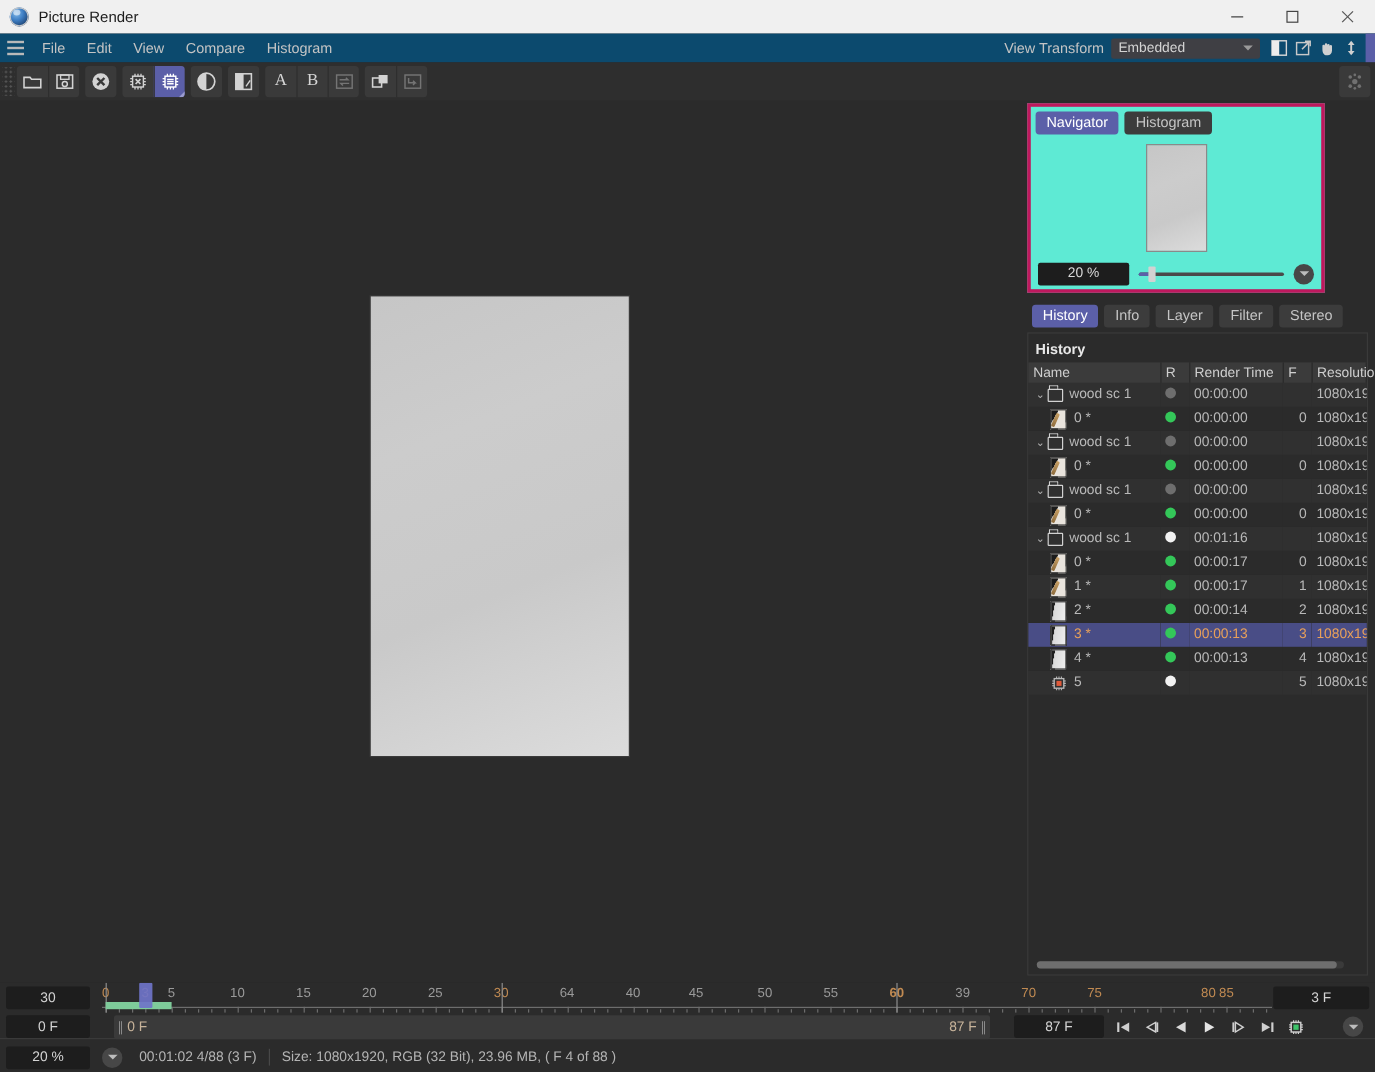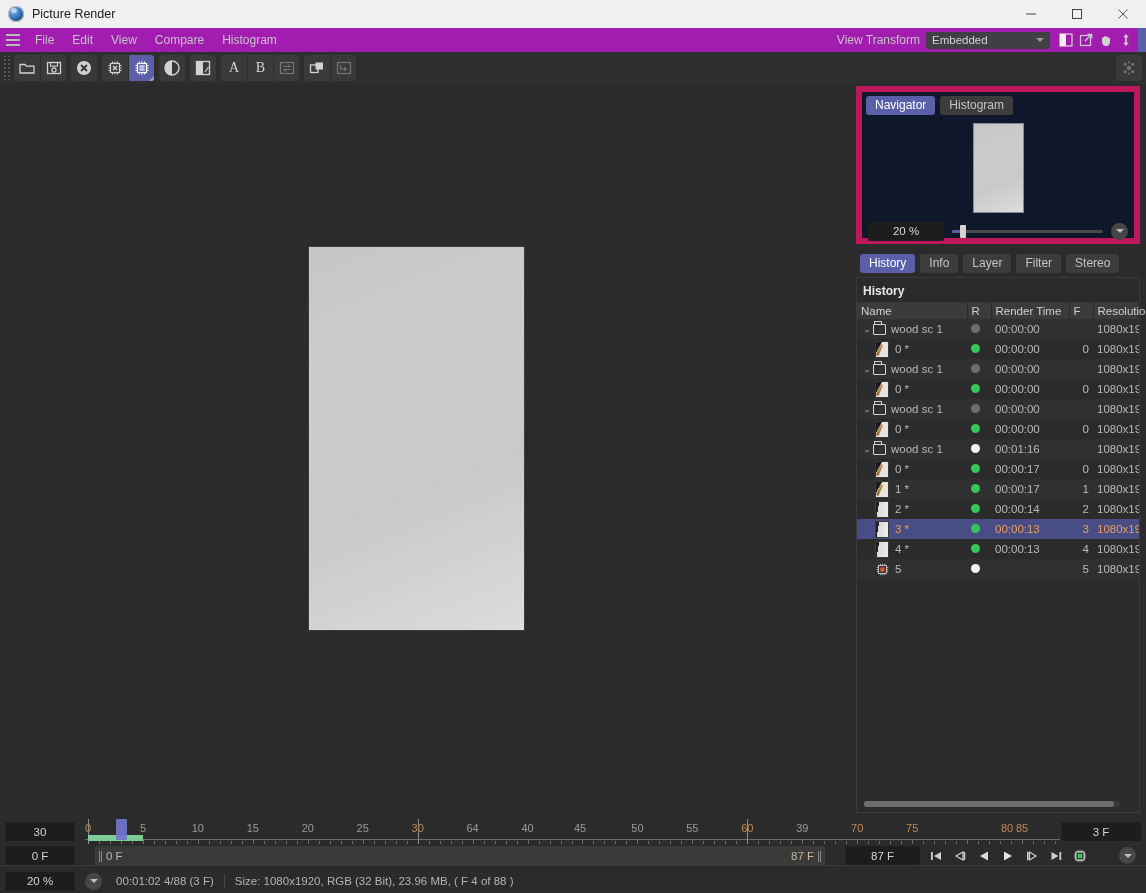--- a/index.html
+++ b/index.html
@@ -29,21 +29,21 @@
     border-radius:50%; background:rgba(255,255,255,.55);
   }
   .titlebar .ttl{ color:#1b1b1b; font-size:12.5px; }
   .wbtns{ position:absolute; right:0; top:0; height:28px; display:flex; }
   .wbtn{ width:46px; height:28px; display:flex; align-items:center; justify-content:center; }
   .wbtn svg{ display:block; }
 
   
   .menubar{
     position:absolute; left:0; top:28px; width:1146px; height:24px;
-    background:#a21caf; display:flex; align-items:center;
+    background:#0c4a6e; display:flex; align-items:center;
   }
   .hamb{ width:26px; height:24px; display:flex; flex-direction:column; justify-content:center; align-items:center; gap:3px; }
   .hamb i{ display:block; width:14px; height:2px; background:#b9b9b9; }
   .mitem{ padding:0 9px; height:24px; line-height:24px; color:#c4c4c4; font-size:12px; }
   .vt-wrap{ position:absolute; right:0; top:0; height:24px; display:flex; align-items:center; }
   .vt-label{ color:#c4c4c4; font-size:12px; margin-right:6px; }
   .vt-select{
     width:124px; height:17px; background:#3f3f44; border:none; border-radius:2px;
     display:flex; align-items:center; padding:0 6px; color:#d4d4d4; font-size:11.5px;
     position:relative;
@@ -78,21 +78,21 @@
     background:#2b2b2b;
   }
   .picture{
     position:absolute; left:309px; top:163px; width:215px; height:383px;
     background:linear-gradient(158deg,#c6c6c6 0%,#cccccc 30%,#c9c9c9 62%,#dcdcdc 100%);
     box-shadow:0 0 0 1px #3a3a3a;
   }
 
   
   .rpanel{ position:absolute; left:850px; top:84px; width:296px; height:735px; background:#2b2b2b; }
-  .rpanel .navbox{ position:absolute; left:6px; top:2px; width:284px; height:158px; background:#0f172a; border:6px solid #be185d;}
+  .rpanel .navbox{ position:absolute; left:6px; top:2px; width:248px; height:158px; background:#5eead4; border:3px solid #be185d;}
   .tabrow{ display:flex; gap:5px; padding:4px 4px 0 4px; }
   .tab{
     height:19px; padding:0 9px; line-height:19px; border-radius:3px;
     background:#3c3c3c; color:#c5c5c5; font-size:12px;
   }
   .tab.sel{ background:#5b5fa8; color:#ffffff; }
   .navthumbwrap{ height:105px; display:flex; align-items:center; justify-content:center; }
   .navthumb{ width:51px; height:90px;
     background:linear-gradient(158deg,#c6c6c6 0%,#cccccc 35%,#c9c9c9 65%,#dcdcdc 100%);
     border:1px solid #8a8a8a; }
@@ -723,21 +723,21 @@
           <div class="tlabel" style="left: 112.886px;">10</div>
           <div class="tlabel" style="left: 167.83px;">15</div>
           <div class="tlabel" style="left: 222.773px;">20</div>
           <div class="tlabel" style="left: 277.716px;">25</div>
           <div class="tlabel orange" style="left: 332.659px;">30</div>
           <div class="tlabel" style="left: 387.602px;">64</div>
           <div class="tlabel" style="left: 442.545px;">40</div>
           <div class="tlabel" style="left: 495px;">45</div>
           <div class="tlabel" style="left: 552.432px;">50</div>
           <div class="tlabel" style="left: 607.375px;">55</div>
-          <div class="tlabel orange" style="left: 662.318px;">60</div>
+          <div class="tlabel orange" style="left: 662.318px; font-weight: bold;">60</div>
           <div class="tlabel" style="left: 717.261px;">39</div>
           <div class="tlabel orange" style="left: 772.205px;">70</div>
           <div class="tlabel orange" style="left: 827.148px;">75</div>
           <div class="tlabel orange" style="left: 922px;">80</div>
           <div class="tlabel orange" style="left: 937.034px;">85</div>
           <div class="playline" style="left: 3px;"></div>
           <div class="playline" style="left: 332.659px;"></div>
           <div class="playline" style="left: 662.318px;"></div>
           <div class="greenbar" style="left: 3px; width: 54.9432px;"></div>
           <div class="playhead" style="left: 30.9659px;"></div>

